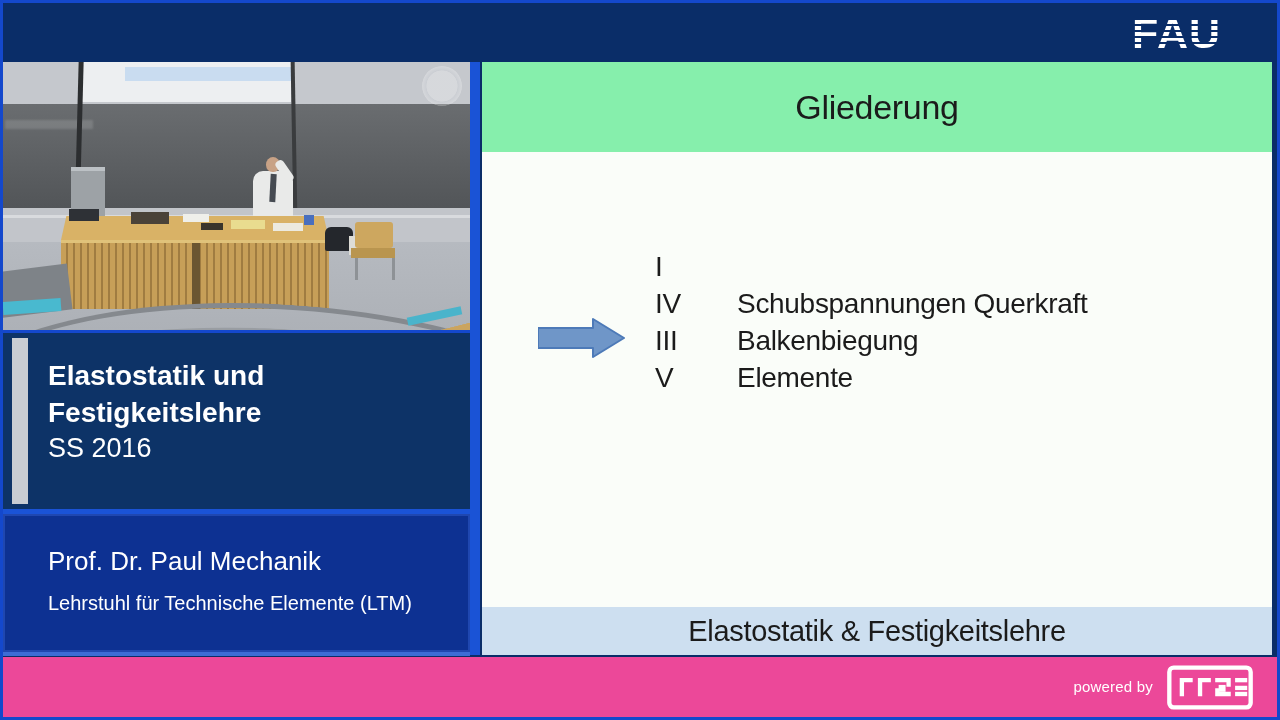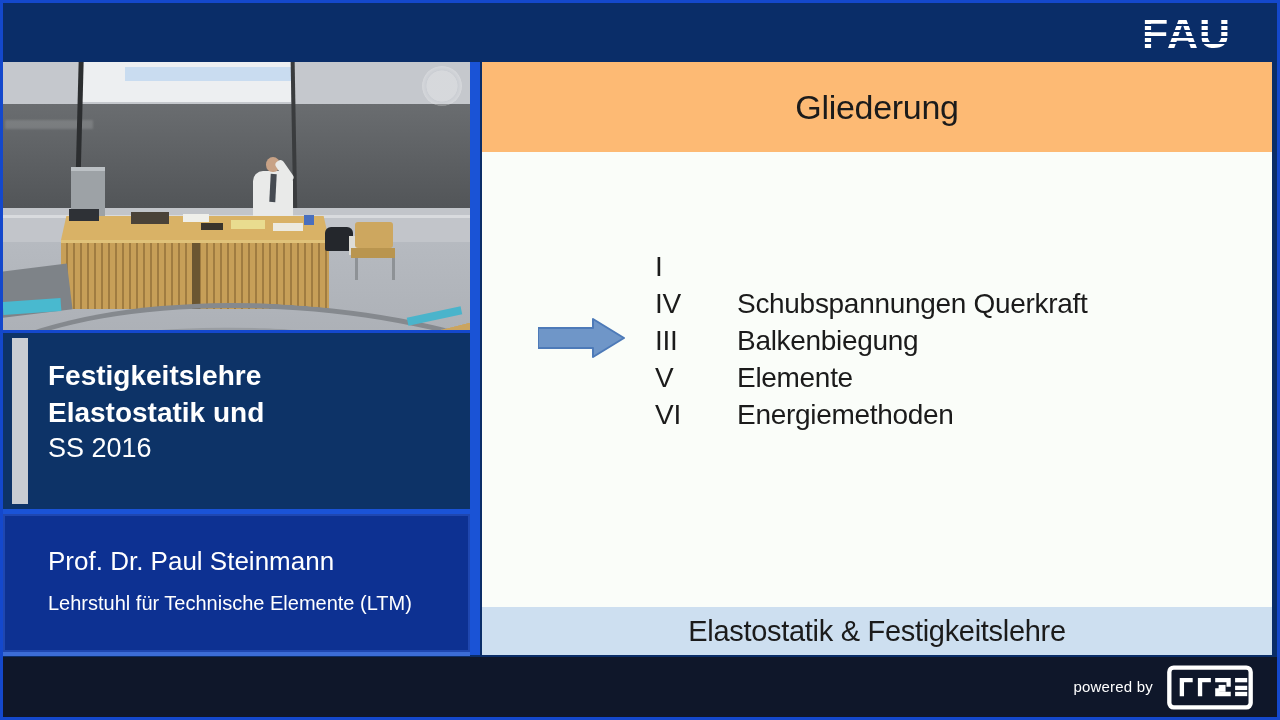--- a/index.html
+++ b/index.html
@@ -6,21 +6,21 @@
   .page {
     position:relative; width:1280px; height:720px; overflow:hidden;
     background:#0a2d68;
     font-family:"Liberation Sans", sans-serif;
     -webkit-font-smoothing:antialiased;
   }
   .frame { position:absolute; inset:0; border:3px solid #1448cc; z-index:60; pointer-events:none; }
 
   
   .header-bar { position:absolute; left:3px; top:3px; right:3px; height:56px; background:#0a2d68; }
-  .fau { position:absolute; right:46px; top:11px; display:flex; align-items:center; gap:11px; }
+  .fau { position:absolute; right:56px; top:11px; display:flex; align-items:center; gap:11px; }
   .fau-word {
     font-size:43px; font-weight:900; letter-spacing:1px; line-height:38px; color:#fff;
   }
   @supports ((-webkit-background-clip:text) or (background-clip:text)) {
     .fau-word {
       background:repeating-linear-gradient(180deg,#fff 0 4px, rgba(255,255,255,0) 4px 6px);
       -webkit-background-clip:text; background-clip:text; color:transparent;
     }
   }
   .fau-text { display:flex; flex-direction:column; }
@@ -79,30 +79,30 @@
   .speaker { position:absolute; left:3px; top:514px; width:467px; height:138px; background:#0d3192; border:2px solid #1f47b0; box-sizing:border-box; }
   .speaker-name { position:absolute; left:43px; top:30px; color:#fff; font-size:26px; }
   .speaker-aff { position:absolute; left:43px; top:76px; color:#fff; font-size:20px; }
   .speaker-underline { position:absolute; left:3px; top:652px; width:467px; height:4px; background:#3c6cd6; }
 
   
   .divider-v { position:absolute; left:470px; top:62px; width:10px; height:593px; background:#1a53d6; }
 
   
   .slide { position:absolute; left:482px; top:62px; width:790px; height:593px; background:#fafdf9; color:#1b1b1b; }
-  .slide-header { position:absolute; left:0; top:0; right:0; height:90px; background:#fdba74; display:flex; align-items:center; justify-content:center; }
+  .slide-header { position:absolute; left:0; top:0; right:0; height:90px; background:#86efac; display:flex; align-items:center; justify-content:center; }
   .slide-title { font-size:34px; letter-spacing:-.3px; }
   .toc { position:absolute; left:173px; top:186px; }
   .toc-row { display:flex; height:37px; align-items:center; font-size:28px; letter-spacing:-.3px; }
   .toc-num { width:82px; flex:none; }
   .toc-arrow { position:absolute; left:56px; top:256px; width:88px; height:40px; }
   .slide-footer { position:absolute; left:0; right:0; bottom:0; height:48px; background:#cddff0; display:flex; align-items:center; justify-content:center; font-size:29px; letter-spacing:-.3px; }
 
   
-  .page-footer { position:absolute; left:3px; right:3px; top:657px; height:60px; background:#0f172a; }
+  .page-footer { position:absolute; left:3px; right:3px; top:657px; height:60px; background:#ec4899; }
   .powered { position:absolute; right:124px; top:21px; color:#fff; font-size:15px; font-weight:500; letter-spacing:.2px; }
   .rrze { position:absolute; right:23px; top:8px; width:88px; height:45px; }
 </style>
 </head>
 <body>
 
 <div class="page">
   <div class="frame"></div>
 
   <div class="header-bar">
@@ -148,29 +148,29 @@
     <div class="v-rail2"></div>
     <div class="v-benches"></div>
     <div class="v-teal-left"></div>
     <div class="v-teal-right"></div>
   </div>
   <div class="video-underline"></div>
 
   <div class="course">
     <div class="course-bar"></div>
     <div class="course-title">
+      <div>Elastostatik und</div>
       <div>Festigkeitslehre</div>
-      <div>Elastostatik und</div>
     </div>
     <div class="course-term">SS 2016</div>
   </div>
   <div class="divider-h"></div>
 
   <div class="speaker">
-    <div class="speaker-name">Prof. Dr. Paul Steinmann</div>
+    <div class="speaker-name">Prof. Dr. Paul Mechanik</div>
     <div class="speaker-aff">Lehrstuhl für Technische Elemente (LTM)</div>
   </div>
   <div class="speaker-underline"></div>
 
   <div class="divider-v"></div>
 
   <div class="slide">
     <div class="slide-header">
       <div class="slide-title">Gliederung</div>
     </div>
@@ -185,24 +185,20 @@
         <span class="toc-num">IV</span>
         <span>Schubspannungen Querkraft</span>
       </div>
       <div class="toc-row">
         <span class="toc-num">III</span>
         <span>Balkenbiegung</span>
       </div>
       <div class="toc-row">
         <span class="toc-num">V</span>
         <span>Elemente</span>
-      </div>
-      <div class="toc-row">
-        <span class="toc-num">VI</span>
-        <span>Energiemethoden</span>
       </div>
     </div>
     <div class="slide-footer">
       <div>Elastostatik &amp; Festigkeitslehre</div>
     </div>
   </div>
 
   <div class="page-footer">
     <div class="powered">powered by</div>
     <svg class="rrze" viewBox="0 0 100 52">

